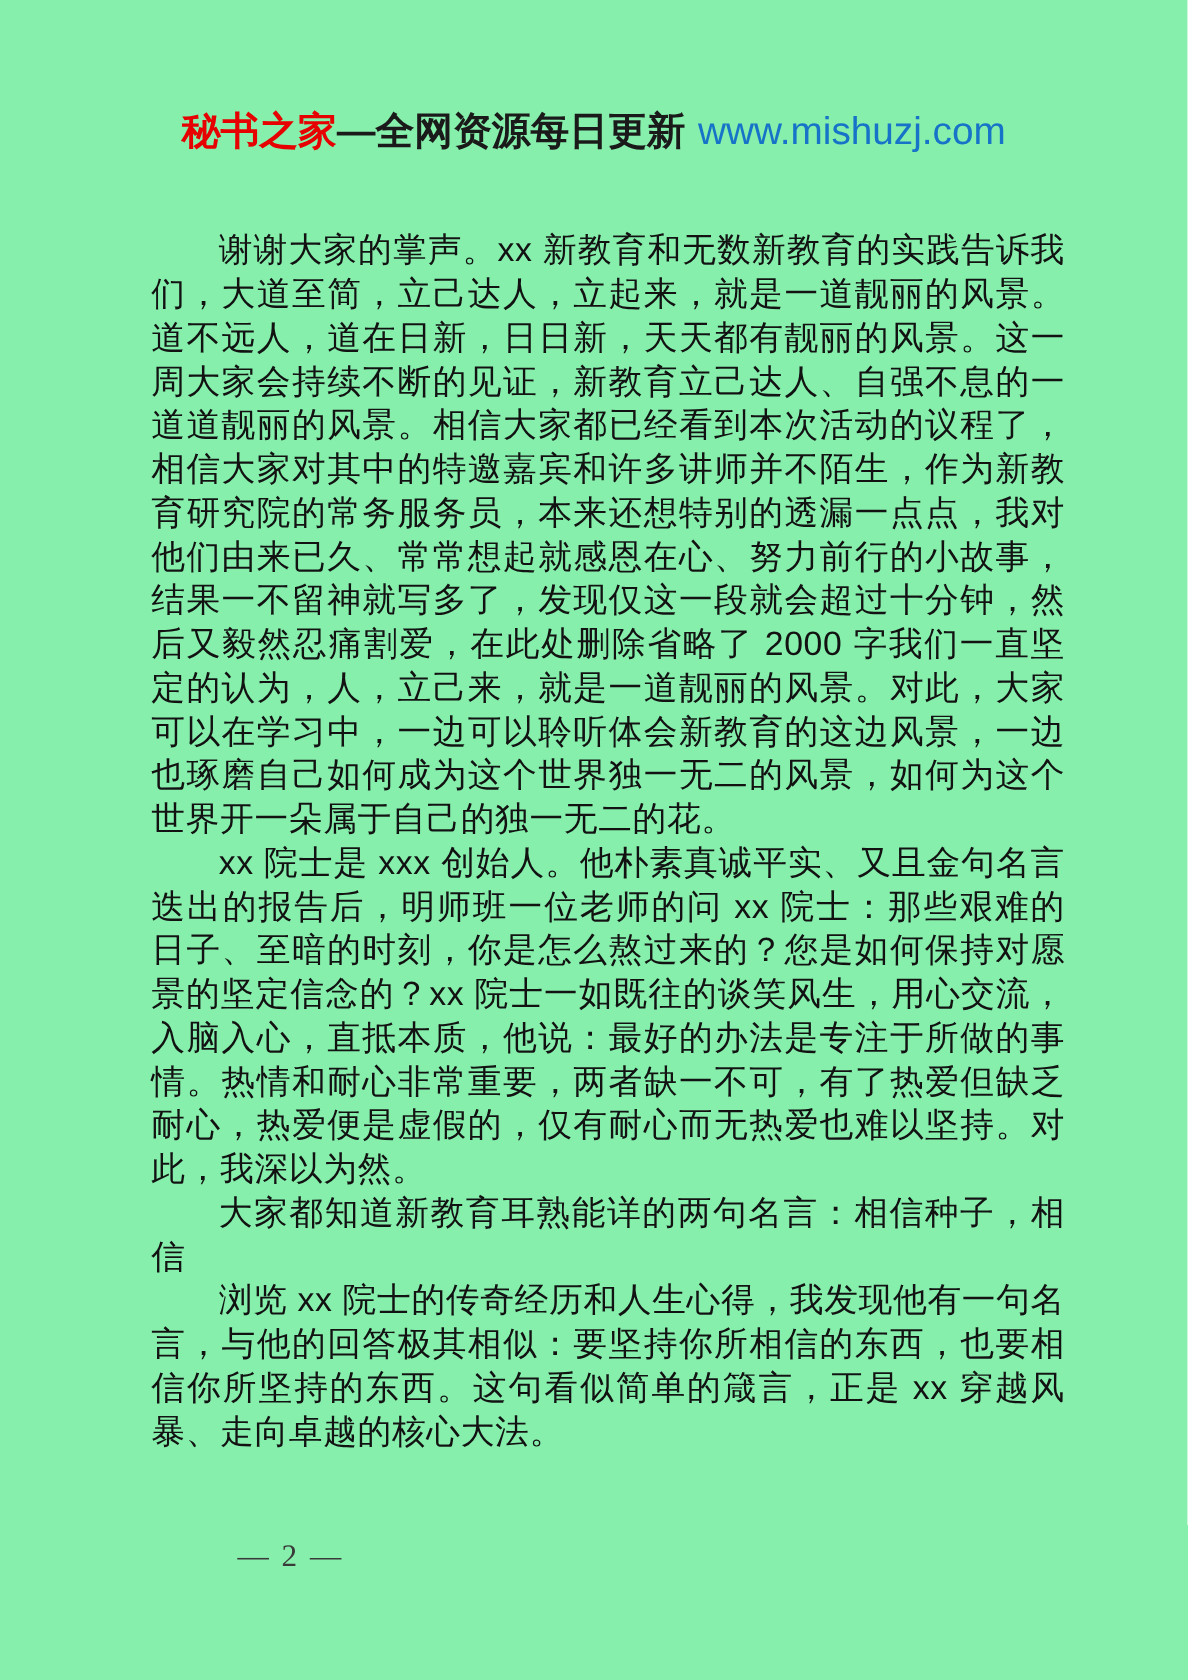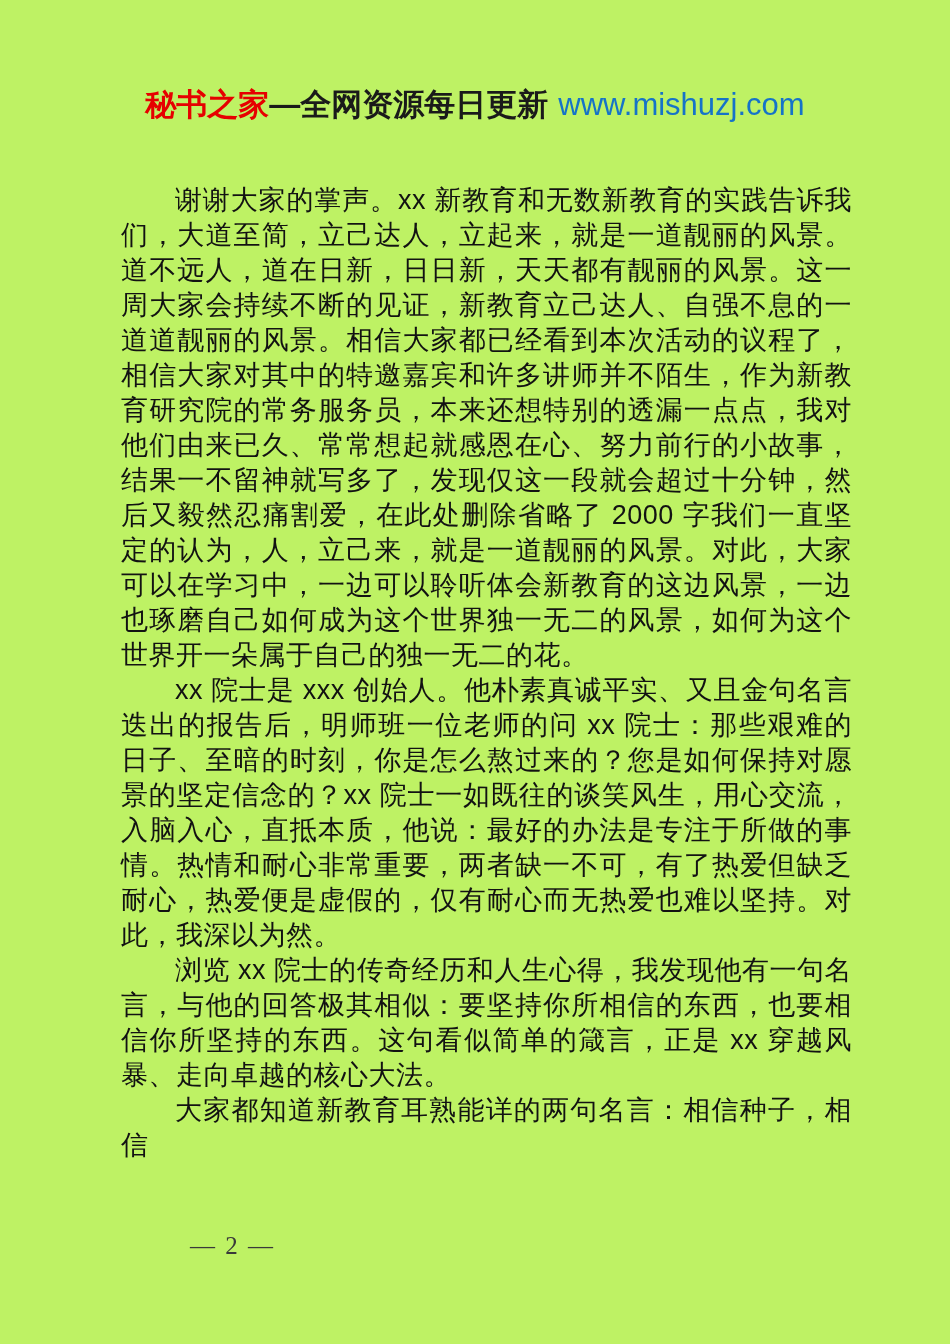--- a/index.html
+++ b/index.html
@@ -4,21 +4,21 @@
 <style>
   html, body {
     margin: 0;
     padding: 0;
     background: #ffffff;
   }
   .page {
     position: relative;
     width: 950px;
     height: 1344px;
-    background: #bef264;
+    background: #86efac;
     overflow: hidden;
     font-family: "Liberation Sans", "DejaVu Sans", sans-serif;
   }
   .doc-header {
     margin-top: 86px;
     text-align: center;
     font-size: 31px;
     line-height: 38px;
     white-space: nowrap;
   }
@@ -66,21 +66,21 @@
 
 <div class="page">
 
   <div class="doc-header">
     <span class="brand">秘书之家</span><span class="tagline">—全网资源每日更新</span><span class="site-url">www.mishuzj.com</span>
   </div>
 
   <div class="doc-body">
     <p>谢谢大家的掌声。xx 新教育和无数新教育的实践告诉我们，大道至简，立己达人，立起来，就是一道靓丽的风景。道不远人，道在日新，日日新，天天都有靓丽的风景。这一周大家会持续不断的见证，新教育立己达人、自强不息的一道道靓丽的风景。相信大家都已经看到本次活动的议程了，相信大家对其中的特邀嘉宾和许多讲师并不陌生，作为新教育研究院的常务服务员，本来还想特别的透漏一点点，我对他们由来已久、常常想起就感恩在心、努力前行的小故事，结果一不留神就写多了，发现仅这一段就会超过十分钟，然后又毅然忍痛割爱，在此处删除省略了 2000 字我们一直坚定的认为，人，立己来，就是一道靓丽的风景。对此，大家可以在学习中，一边可以聆听体会新教育的这边风景，一边也琢磨自己如何成为这个世界独一无二的风景，如何为这个世界开一朵属于自己的独一无二的花。</p>
     <p>xx 院士是 xxx 创始人。他朴素真诚平实、又且金句名言迭出的报告后，明师班一位老师的问 xx 院士：那些艰难的日子、至暗的时刻，你是怎么熬过来的？您是如何保持对愿景的坚定信念的？xx 院士一如既往的谈笑风生，用心交流，入脑入心，直抵本质，他说：最好的办法是专注于所做的事情。热情和耐心非常重要，两者缺一不可，有了热爱但缺乏耐心，热爱便是虚假的，仅有耐心而无热爱也难以坚持。对此，我深以为然。</p>
+    <p>大家都知道新教育耳熟能详的两句名言：相信种子，相信</p>
     <p>浏览 xx 院士的传奇经历和人生心得，我发现他有一句名言，与他的回答极其相似：要坚持你所相信的东西，也要相信你所坚持的东西。这句看似简单的箴言，正是 xx 穿越风暴、走向卓越的核心大法。</p>
-    <p>大家都知道新教育耳熟能详的两句名言：相信种子，相信</p>
   </div>
 
   <div class="doc-footer">
     <span>— 2 —</span>
   </div>
 
 </div>
 
 </body></html>

